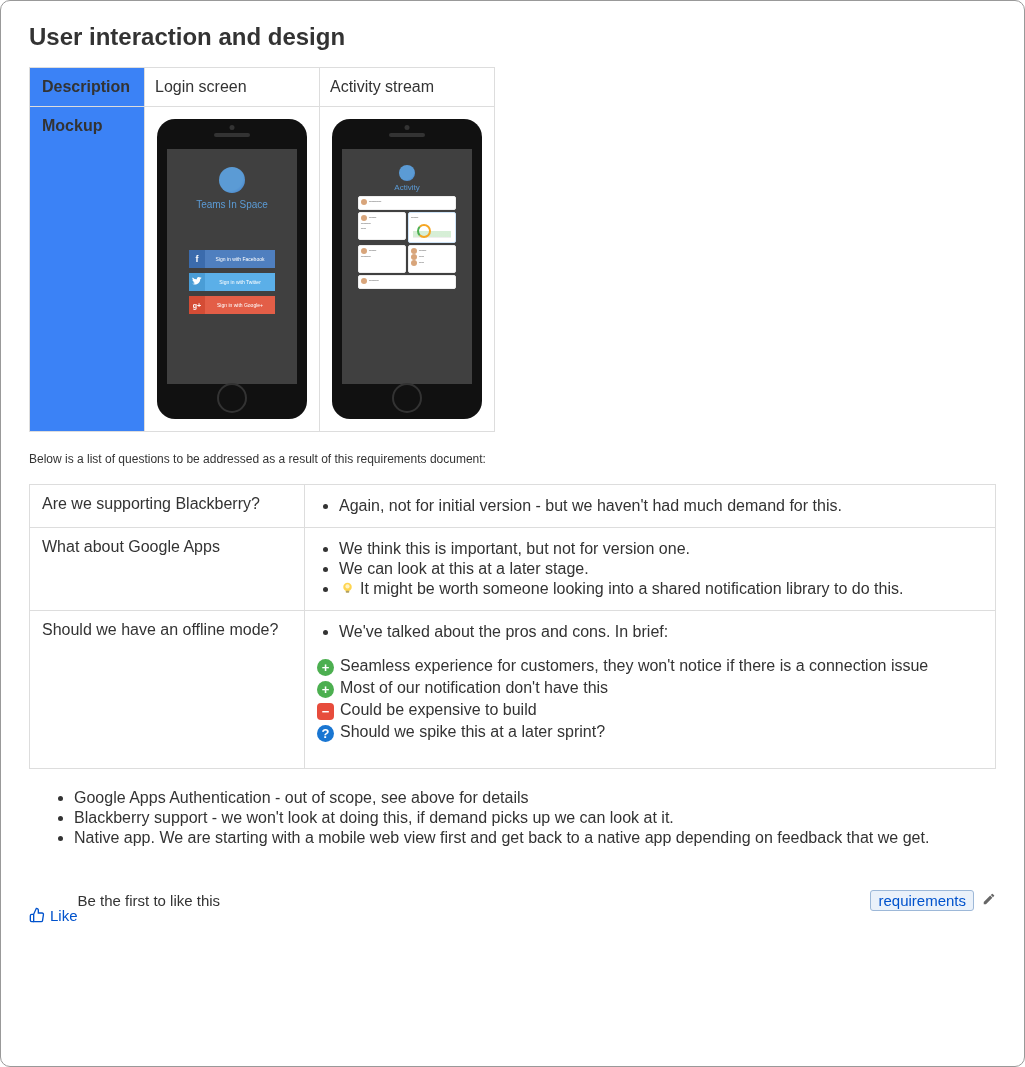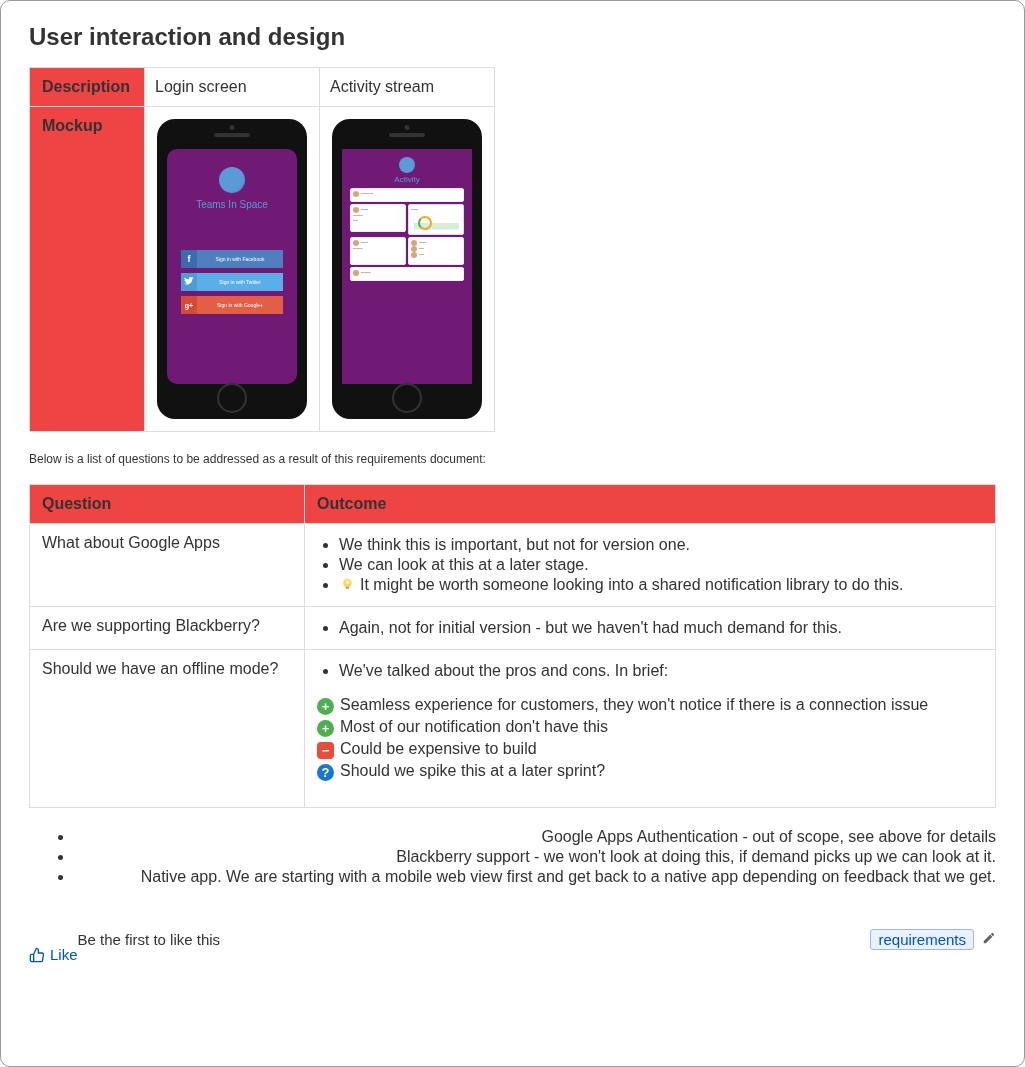--- a/index.html
+++ b/index.html
@@ -32,21 +32,21 @@
   }
   table.wide { width: 100%; }
   th, td {
     border: 1px solid #ddd;
     padding: 10px 12px;
     text-align: left;
     vertical-align: top;
     font-size: 16px;
   }
   th {
-    background: #ef4444;
+    background: #3b82f6;
     font-weight: 700;
     color: #333;
   }
   .design-table td { padding: 10px 10px; }
   .design-table th:first-child { width: 115px; }
   .design-table td:nth-child(2), .design-table td:nth-child(3) { width: 175px; }
 
   
   .phone {
     width: 150px;
@@ -79,30 +79,29 @@
     position: absolute;
     top: 6px; left: 50%;
     transform: translateX(-50%);
     width: 5px; height: 5px;
     background: #333;
     border-radius: 50%;
   }
   .screen {
     width: 100%;
     height: 100%;
-    background: #701a75;
+    background: #404040;
     overflow: hidden;
     font-size: 7px;
-    padding: 8px;
+    padding: 16px;
     color: #888;
   }
   .login-screen {
     padding-top: 18px;
     text-align: center;
-    border-radius: 10px;
   }
   .app-logo {
     width: 26px; height: 26px;
     margin: 0 auto 6px;
     background: radial-gradient(circle at 40% 40%, #5b9bd5 60%, #3b76c4 100%);
     border-radius: 50%;
   }
   .app-title {
     color: #5b9bd5;
     font-size: 10px;
@@ -201,33 +200,33 @@
   .plus { background: #4caf50; border-radius: 50%; }
   .minus { background: #e74c3c; }
   .qmark { background: #1976d2; border-radius: 50%; }
   .bulb {
     width: 17px; height: 17px;
     display: inline-block;
     vertical-align: text-bottom;
     margin-right: 4px;
   }
 
-  ul.notdoing { padding-left: 45px; margin: 10px 0 30px 0; text-align: right; }
+  ul.notdoing { padding-left: 45px; margin: 10px 0 30px 0; }
   ul.notdoing li { margin: 2px 0; font-size: 16px; }
 
   .footer {
     display: flex;
     align-items: center;
     margin-top: 20px;
     font-size: 15px;
   }
   .like-btn {
     color: #0052cc;
     display: inline-flex;
-    align-items: center;
+    align-items: flex-start;
     gap: 5px;
     cursor: pointer;
     margin-top: 30px;
   }
   .like-hint { color: #333; }
   .spacer { flex: 1; }
   .tag {
     border: 1px solid #9db8d8;
     background: #eaf1fa;
     color: #0052cc;
@@ -304,47 +303,43 @@
         </div>
       </td>
     </tr>
   </tbody>
     </table>
 
   <p>Below is a list of questions to be addressed as a result of this requirements document:</p>
 
   <table class="wide q-table">
     <tbody>
-        <tr>
-      <th>Question</th>
-      <th>Outcome</th>
+    <tr>
+      <td>Are we supporting Blackberry?</td>
+      <td>
+        <ul class="outcome">
+          <li>Again, not for initial version - but we haven't had much demand for this.</li>
+        </ul>
+      </td>
     </tr>
     <tr>
       <td>What about Google Apps</td>
       <td>
         <ul class="outcome">
           <li>We think this is important, but not for version one.</li>
           <li>We can look at this at a later stage.</li>
           <li>
             <span class="bulb">
               <svg viewBox="0 0 24 24" width="17" height="17">
                     <circle cx="12" cy="10" r="6" fill="#ffd54f"></circle>
                     <rect x="9.5" y="15" width="5" height="3" rx="1" fill="#b0a060"></rect>
                     <circle cx="12" cy="9" r="3" fill="#fff3c4"></circle>
                   </svg>
             </span><span>It might be worth someone looking into a shared notification library to do this.</span>
           </li>
-        </ul>
-      </td>
-    </tr>
-    <tr>
-      <td>Are we supporting Blackberry?</td>
-      <td>
-        <ul class="outcome">
-          <li>Again, not for initial version - but we haven't had much demand for this.</li>
         </ul>
       </td>
     </tr>
     <tr>
       <td>Should we have an offline mode?</td>
       <td>
         <ul class="outcome">
           <li>We've talked about the pros and cons. In brief:</li>
         </ul>
         <ul class="unbulleted">

